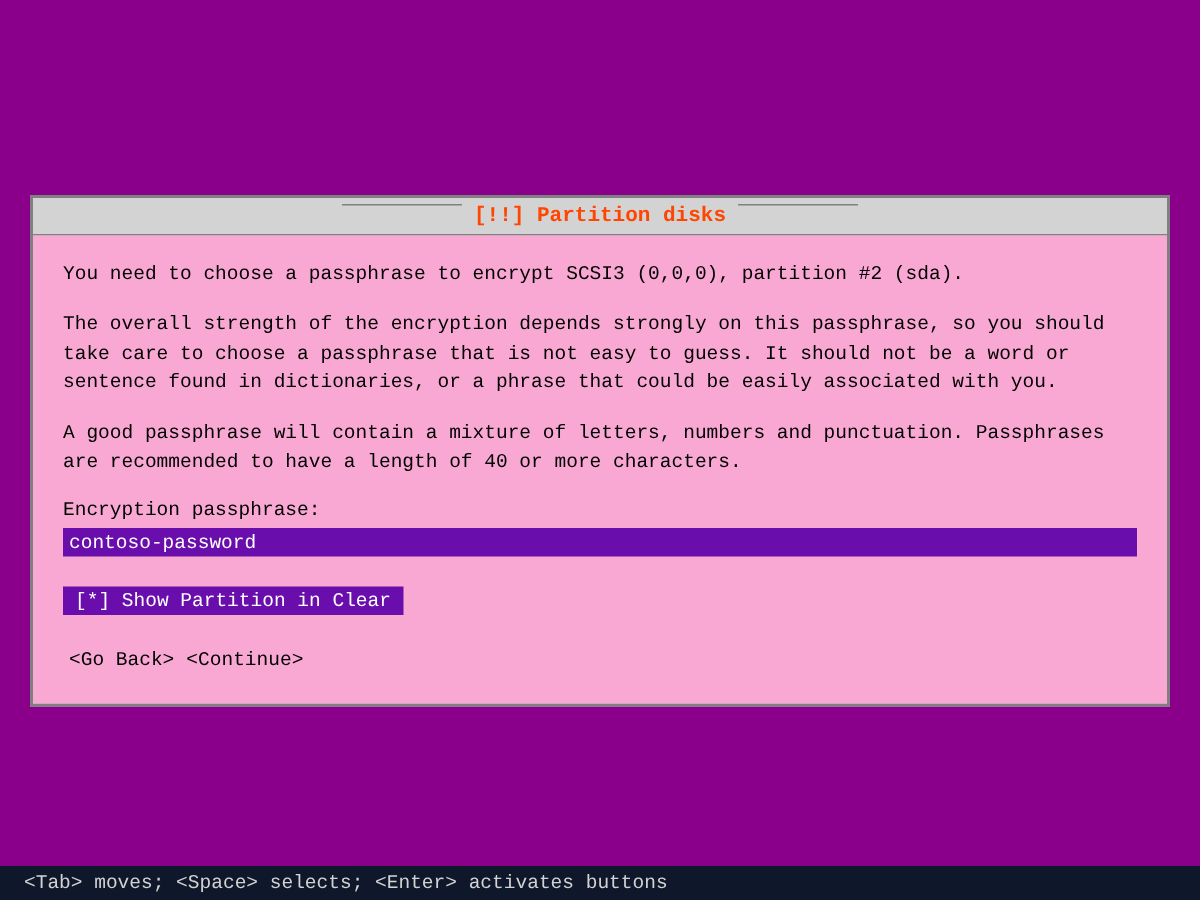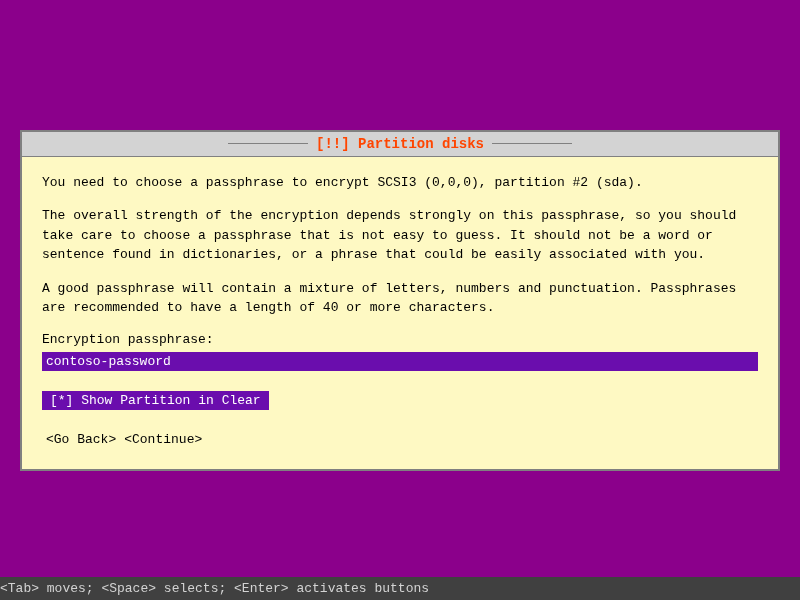--- a/index.html
+++ b/index.html
@@ -42,40 +42,40 @@
       display: flex;
       align-items: center;
       justify-content: center;
       background-color: #d3d3d3;
       padding: 4px 8px;
       border-bottom: 1px solid #808080;
     }
 
     .title-line {
       display: flex;
-      align-items: center;
+      align-items: flex-start;
       gap: 8px;
     }
 
     .title-text {
       color: #ff4500;
       font-weight: bold;
       font-size: 14px;
     }
 
     .title-border-left,
     .title-border-right {
       height: 1px;
       width: 80px;
       background-color: #808080;
     }
 
     .dialog-content {
       padding: 16px 20px;
-      background-color: #fef9c3;
+      background-color: #f9a8d4;
       color: #000000;
     }
 
     .dialog-content p {
       margin-bottom: 14px;
       line-height: 1.5;
       font-size: 13px;
     }
 
     .label-line {
@@ -133,25 +133,25 @@
       font-size: 13px;
       cursor: pointer;
       padding: 2px 4px;
     }
 
     .status-bar {
       position: fixed;
       bottom: 0;
       left: 0;
       width: 100%;
-      background-color: #404040;
+      background-color: #0f172a;
       color: #d3d3d3;
       font-family: 'Courier New', Courier, monospace;
       font-size: 13px;
-      padding: 4px 0;
+      padding: 4px 16px;
       text-align: left;
     }
   </style>
 </head>
 <body>
 
 <div class="screen-container">
   <div class="dialog-box">
     <div class="dialog-title-bar">
       <div class="title-line">

